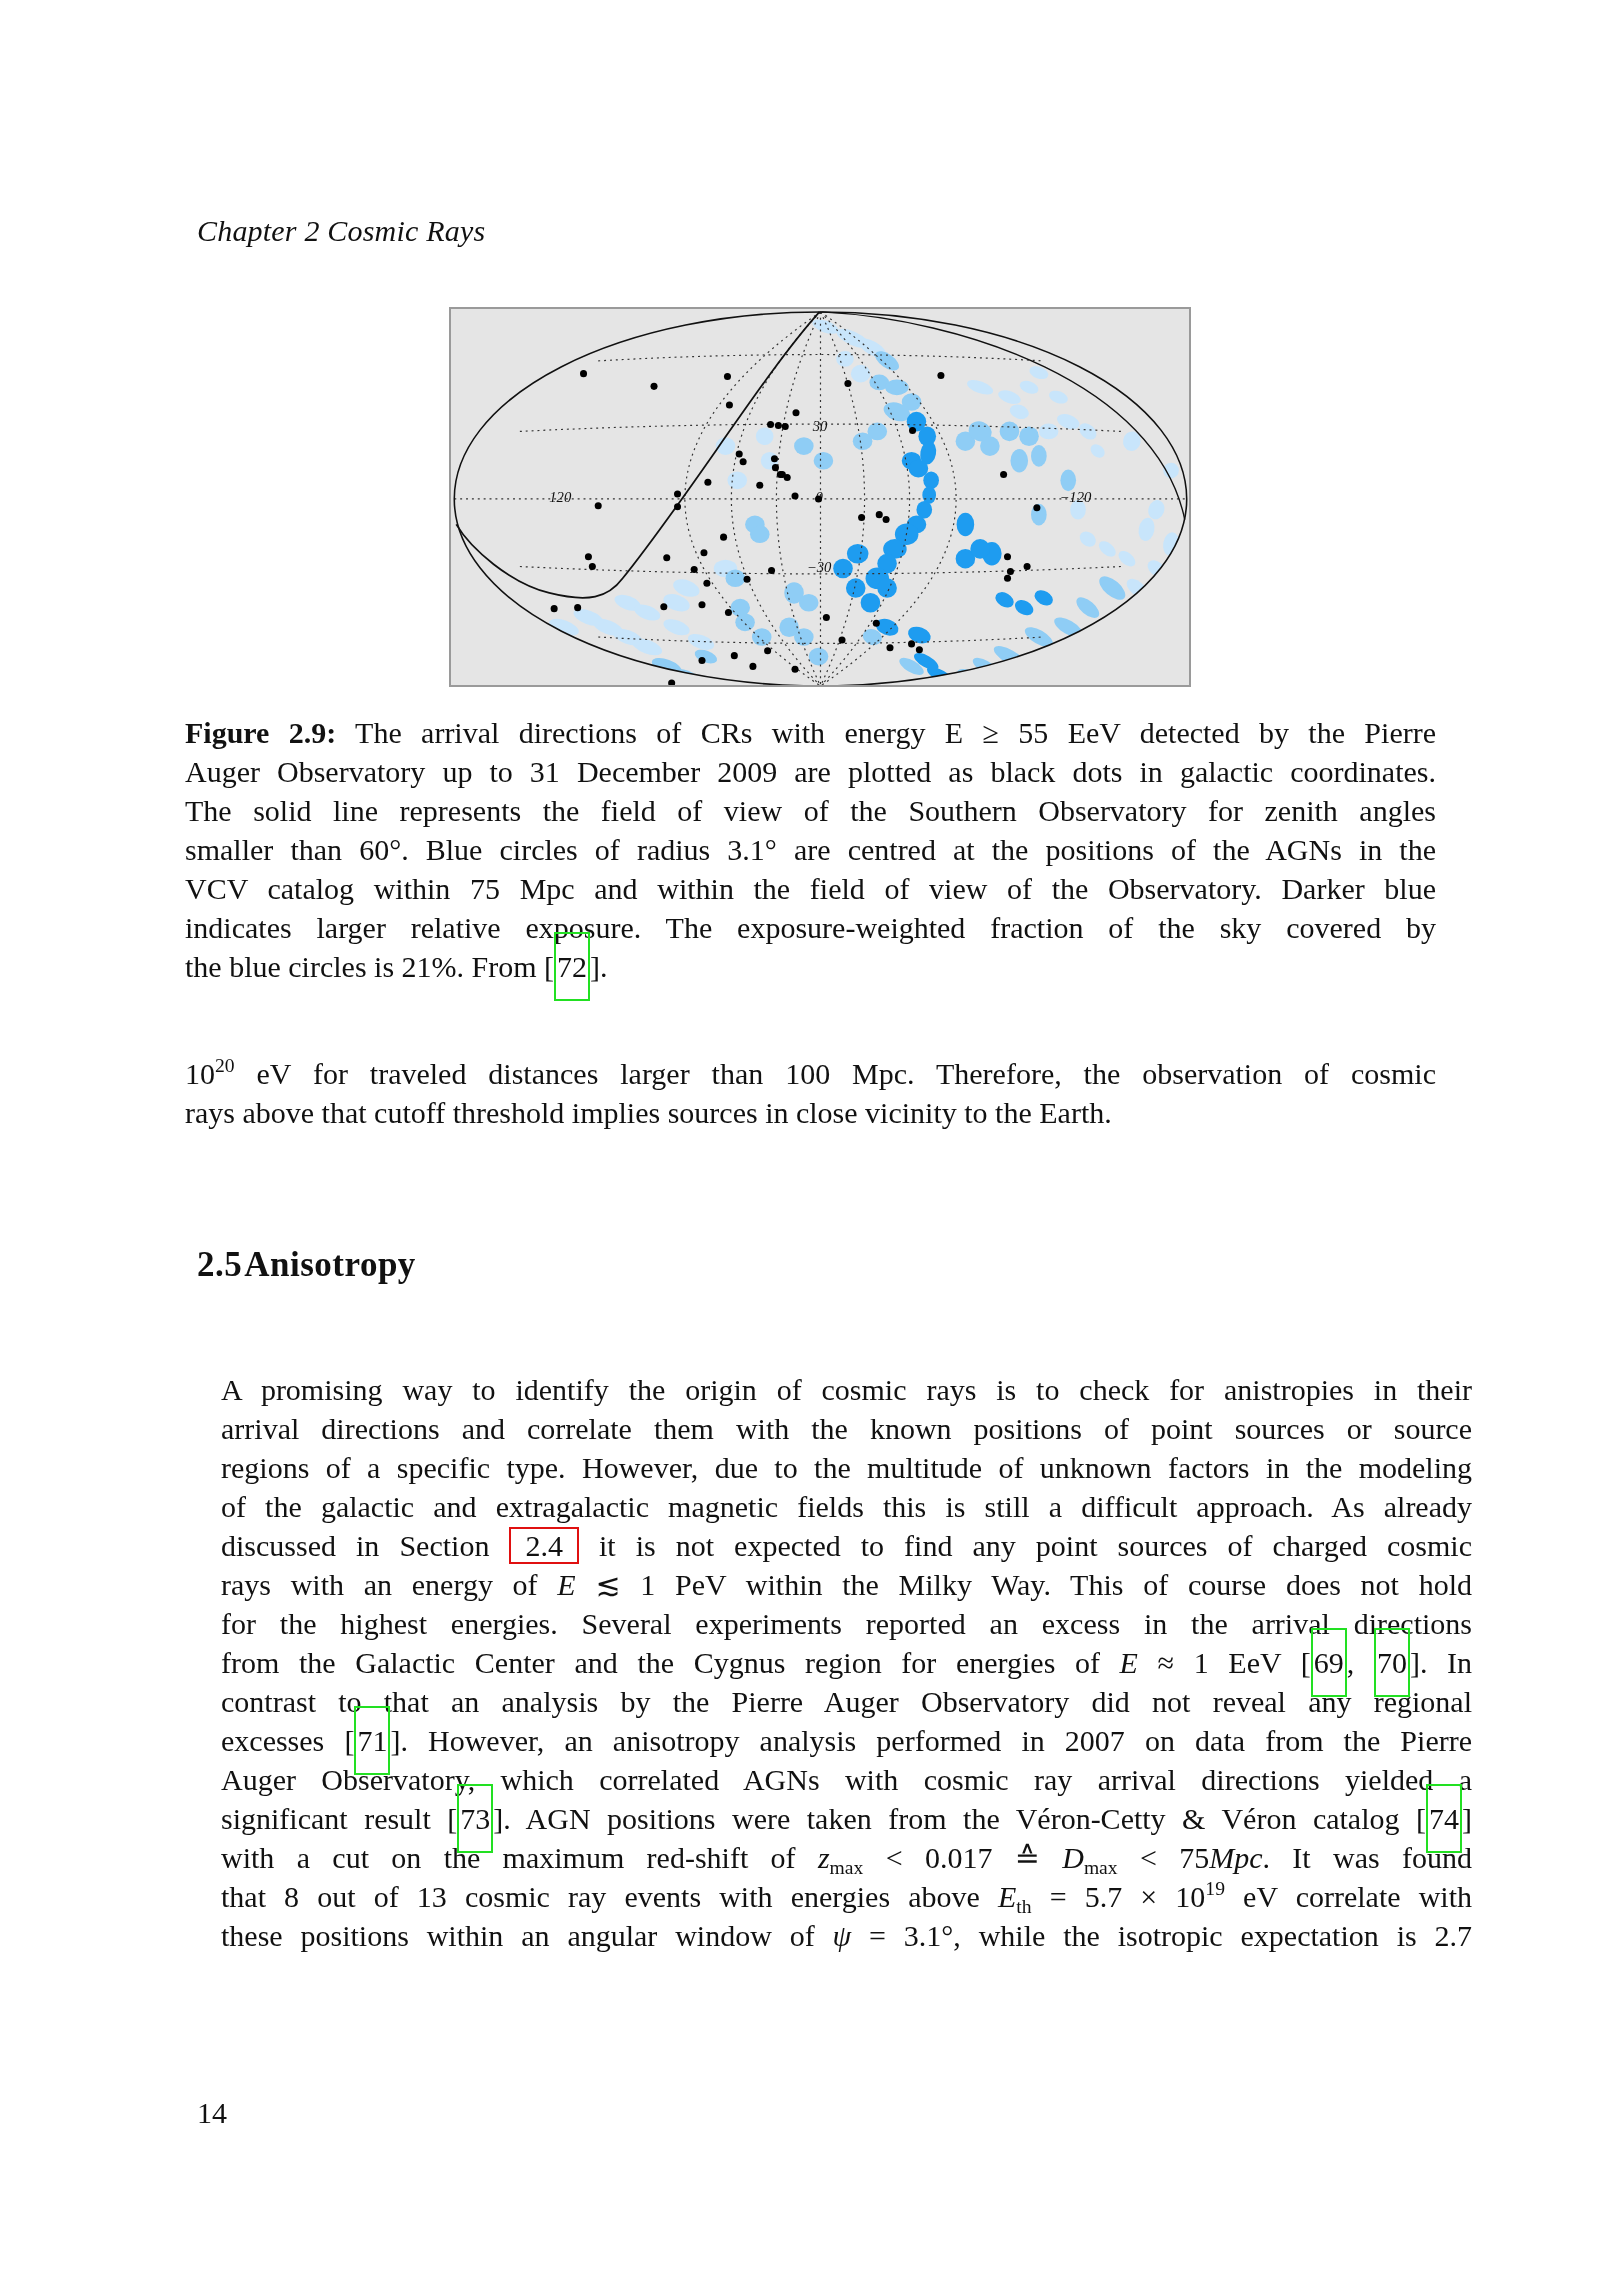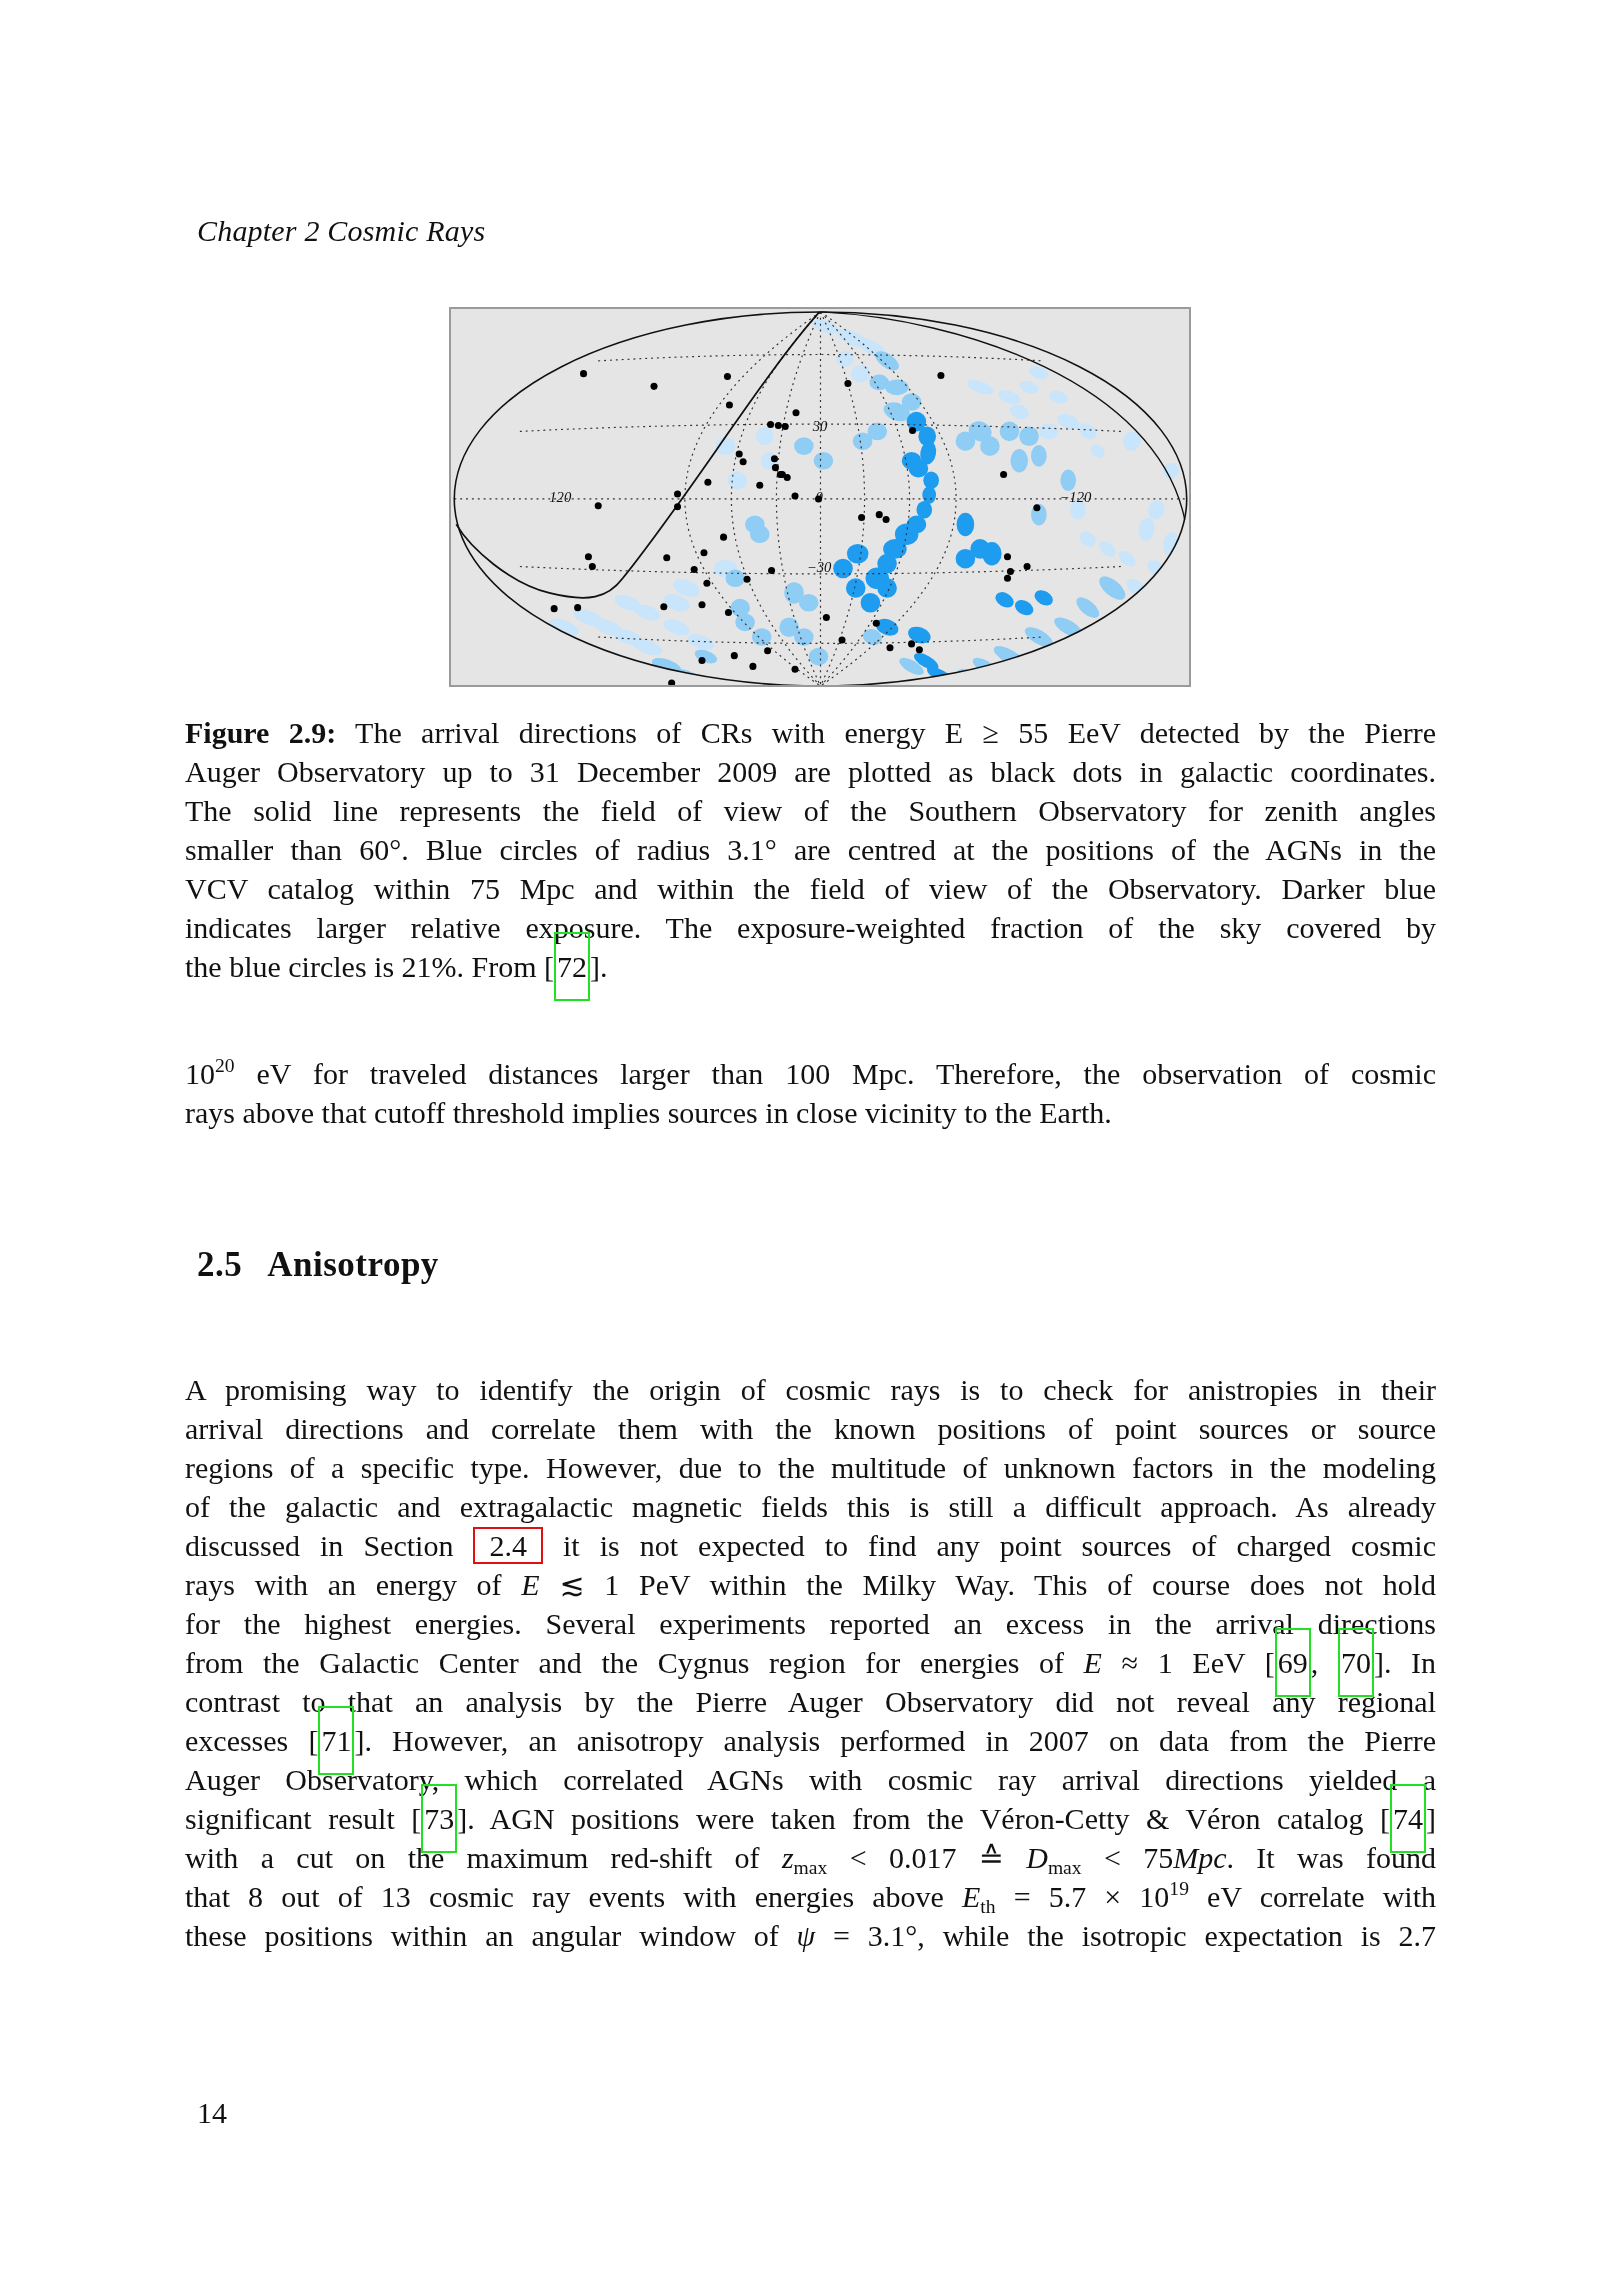--- a/index.html
+++ b/index.html
@@ -7,27 +7,27 @@
          font-family: "DejaVu Serif", "Liberation Serif", serif; color: #111; }
   .running-head { position: absolute; left: 197px; top: 214px; font-size: 30px; font-style: italic;
                   font-family: "Liberation Serif", serif; letter-spacing: 0.2px; }
   .figure-frame { position: absolute; left: 449px; top: 307px; width: 742px; height: 380px;
                   border: 2px solid #9a9a9a; box-sizing: border-box; background: #e5e5e5; }
   .figure-frame svg { position: absolute; left: 0; top: 0; }
   .caption, .para { position: absolute; left: 185px; width: 1251px; font-family: "Liberation Serif", serif;
                     font-size: 30px; line-height: 39px; text-align: justify; }
   .caption { top: 713px; }
   .para-a { top: 1054px; }
-  .para-b { top: 1370px; }
+  .para-b { top: 1370px; margin-left: 36px; }
   .line { display: block; text-align: justify; text-align-last: justify; white-space: nowrap; height: 39px; }
   .line.last { text-align-last: left; }
   .bold { font-weight: bold; }
   .heading { position: absolute; left: 197px; top: 1245px; font-family: "Liberation Serif", serif;
              font-size: 35px; font-weight: bold; letter-spacing: 0.5px; }
-  .heading .num { margin-right: 25px; }
+  .heading .num { margin-right: 2px; }
   .ref-green { border: 2px solid #22e022; padding: 16px 1px; }
   .ref-red { border: 2px solid #e01010; padding: 0 14px; }
   sup { font-size: 19.6px; line-height: 0; vertical-align: 11.8px; }
   sub { font-size: 19.6px; line-height: 0; vertical-align: -5.9px; }
   .page-number { position: absolute; left: 197px; top: 2096px; font-family: "Liberation Serif", serif; font-size: 30px; }
   i { font-style: italic; }
 </style>
 </head>
 <body>
 

